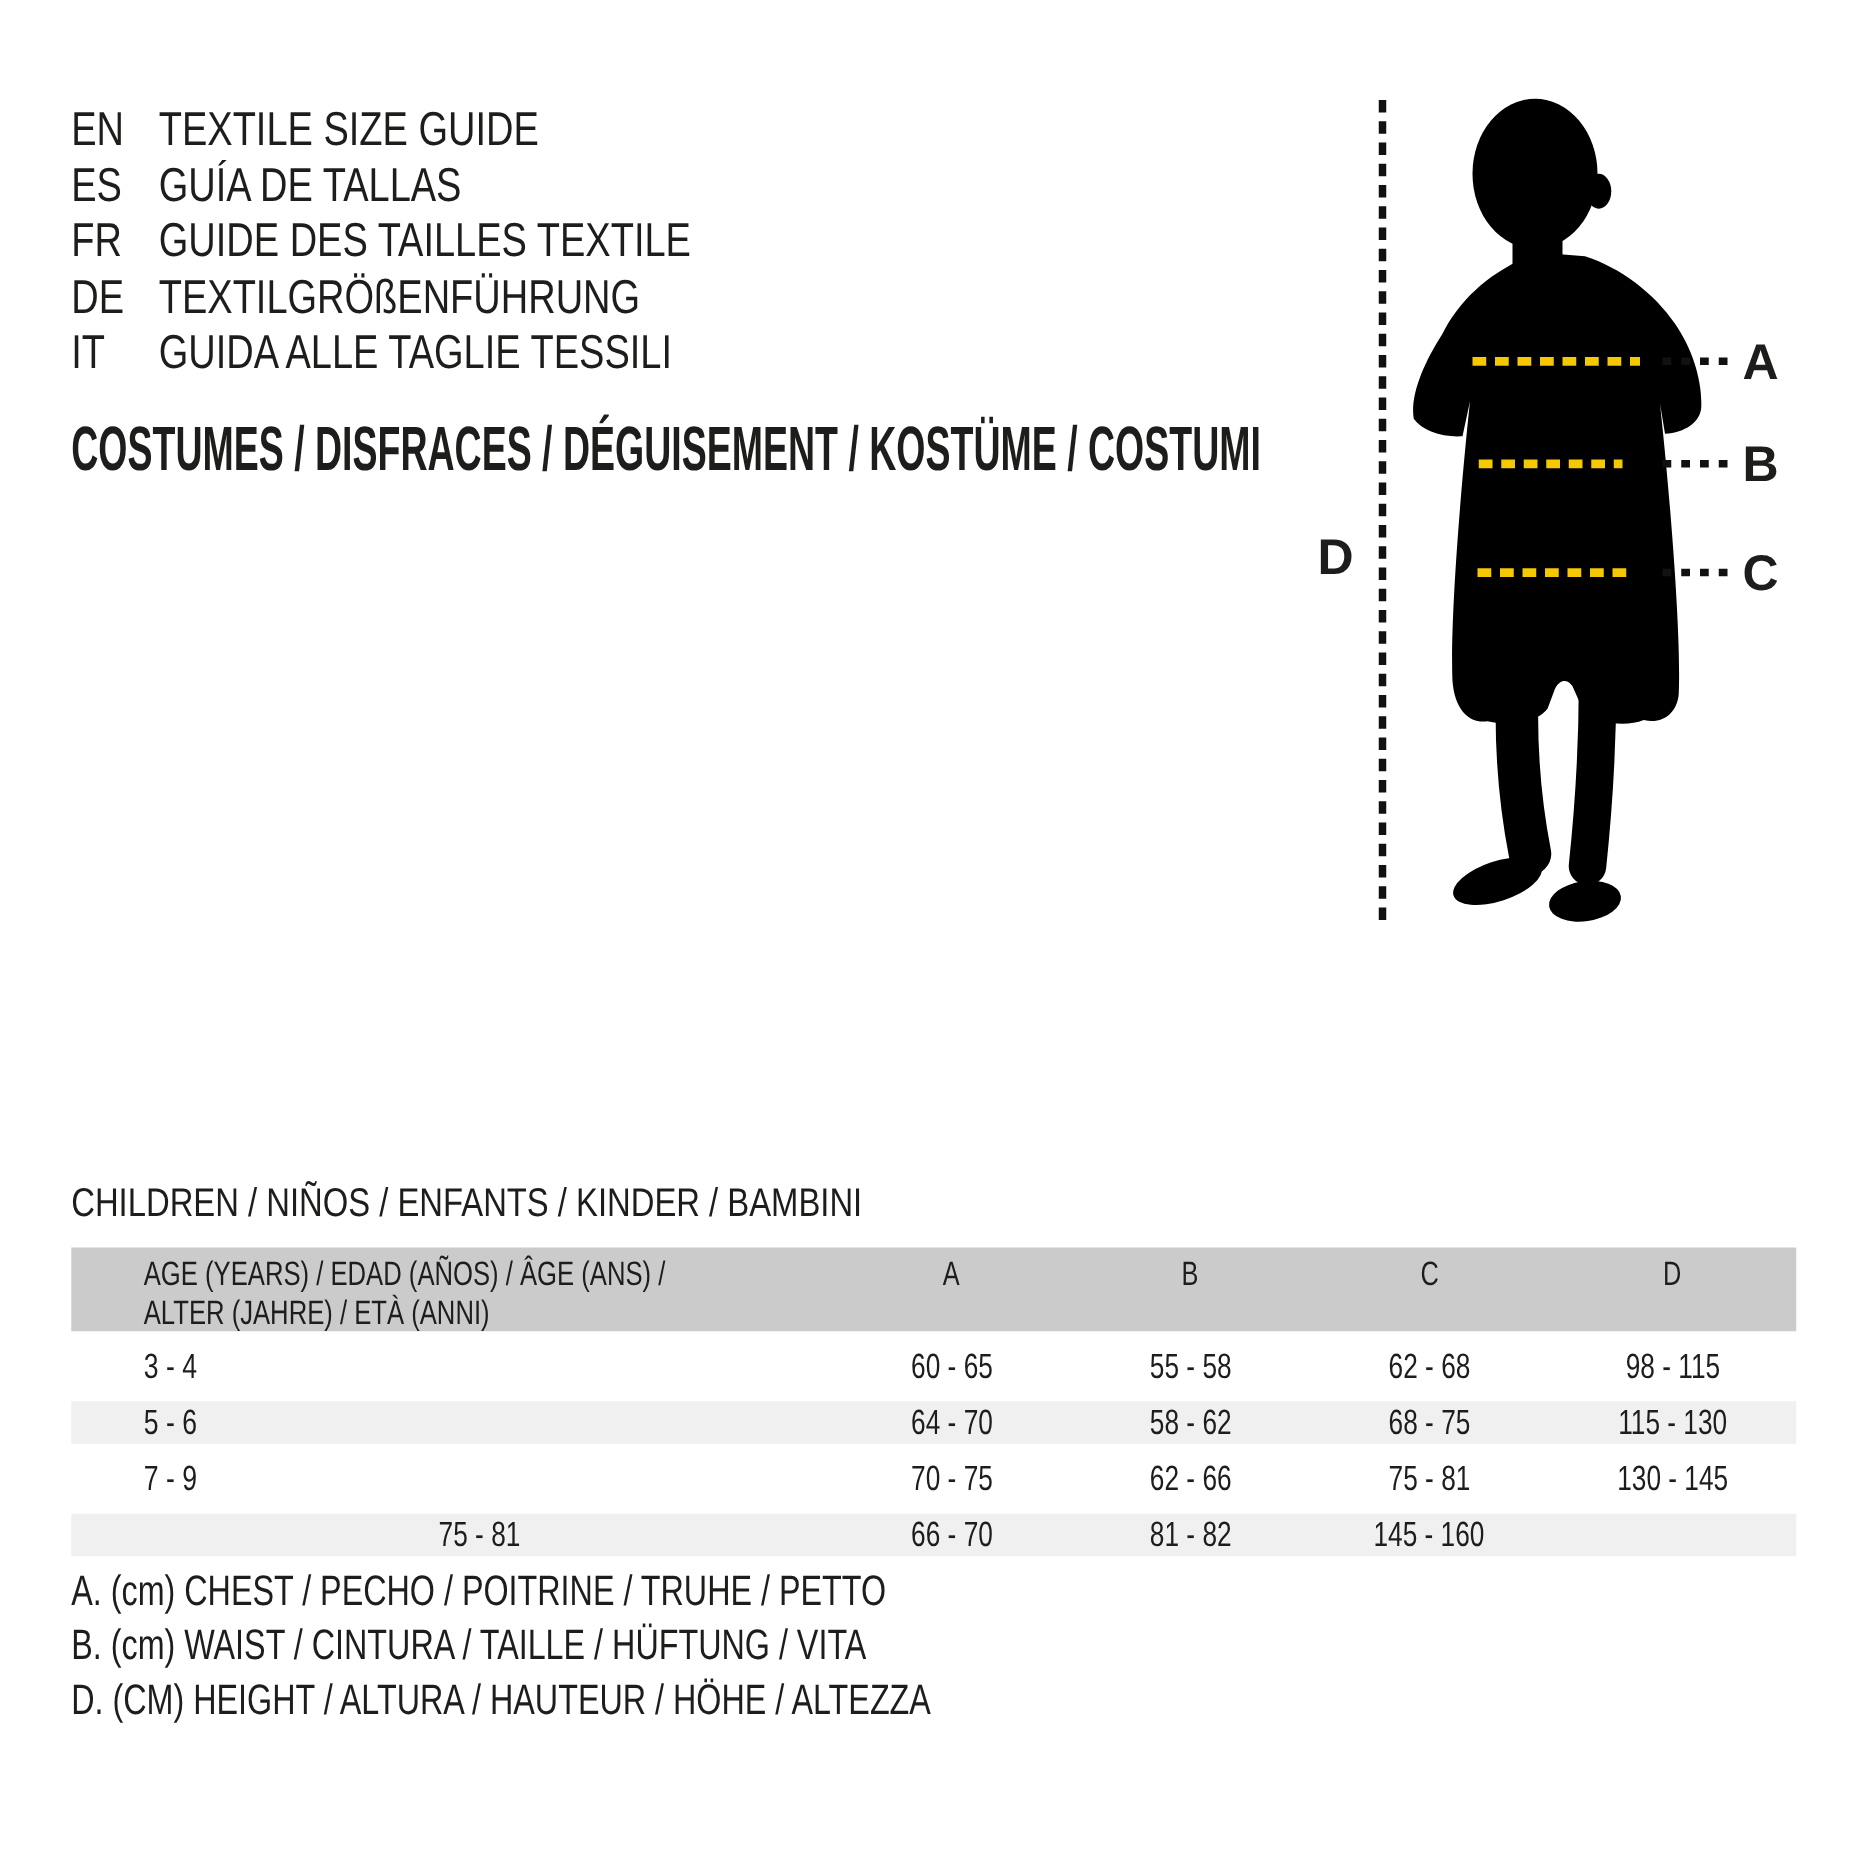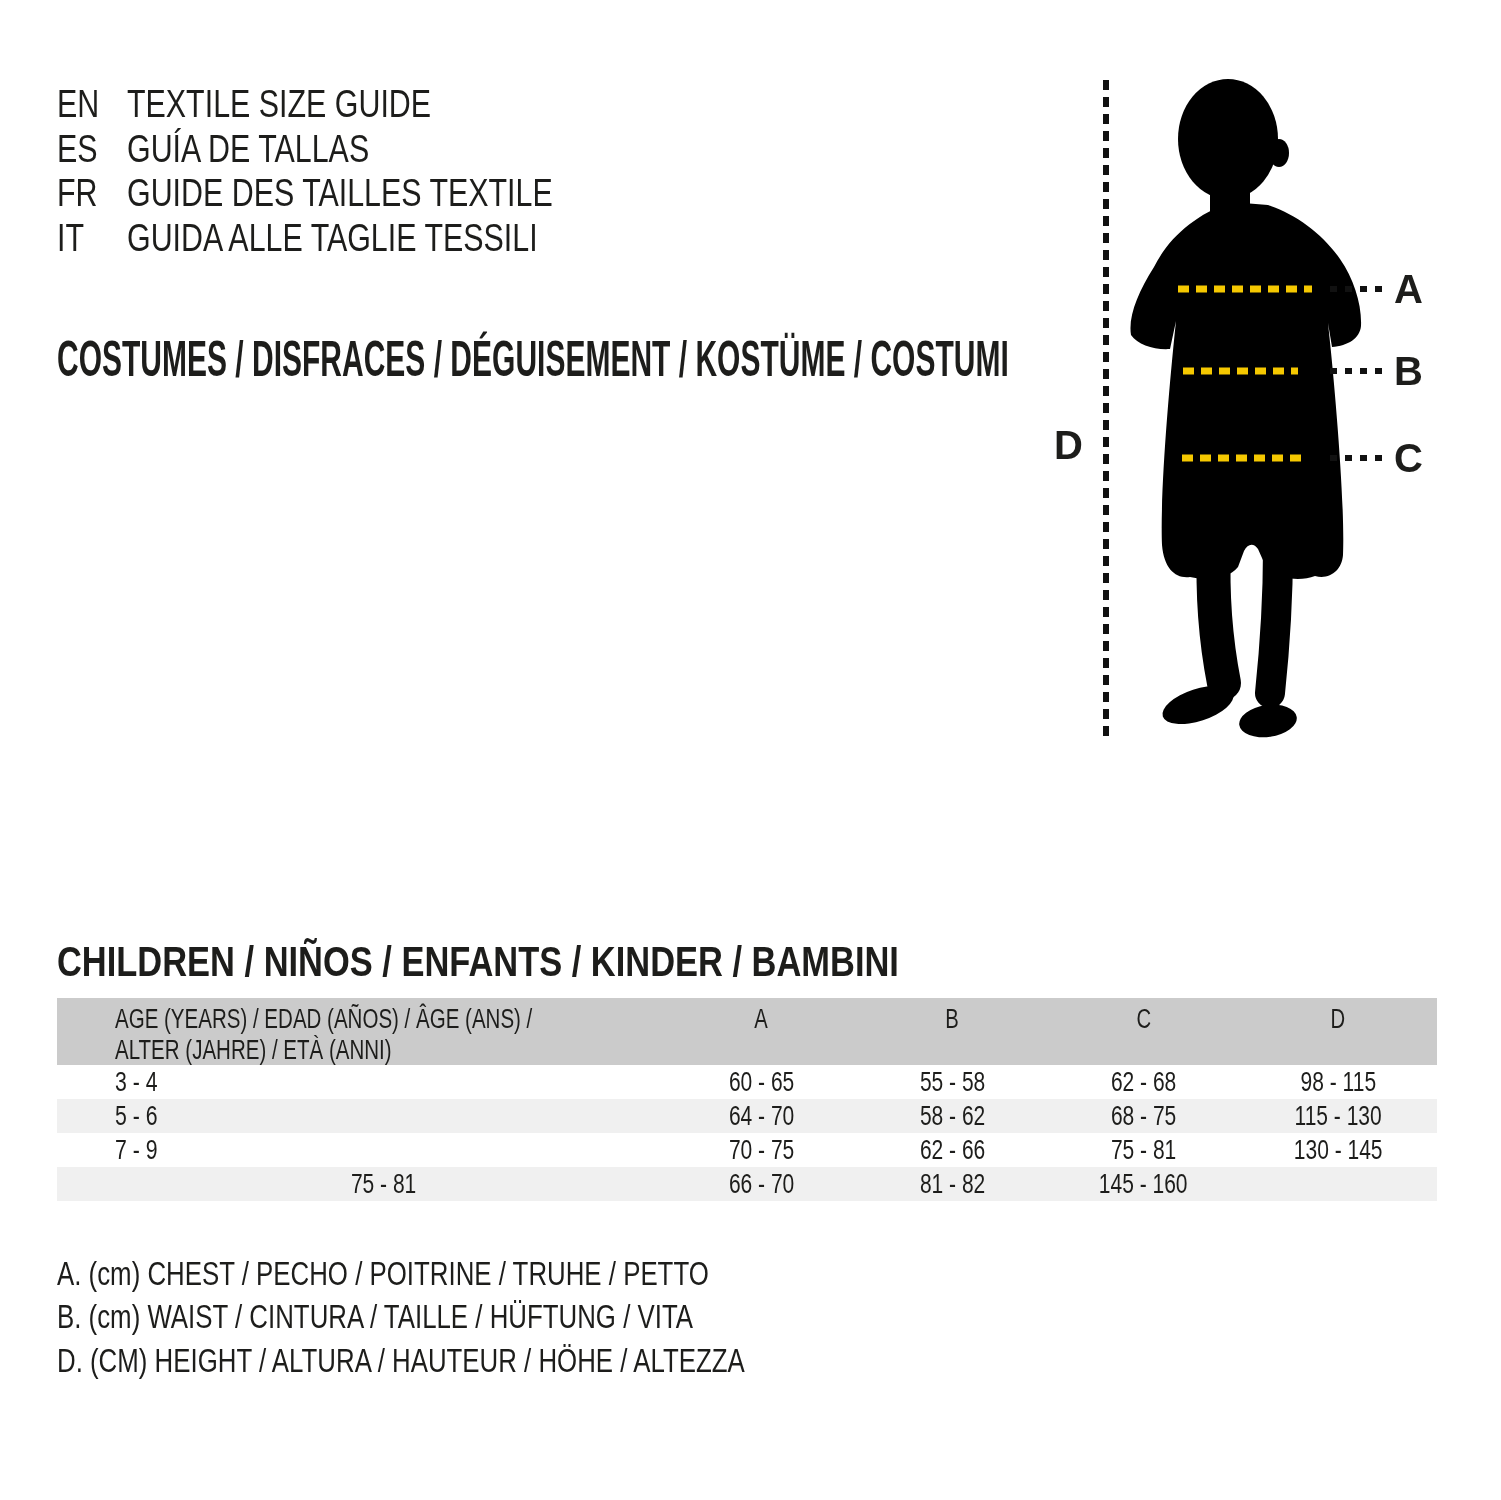--- a/index.html
+++ b/index.html
@@ -21,33 +21,33 @@
   
   .languages{left:57px;top:82px;font-size:38px;line-height:44.6px;}
   .lang-row{display:flex;align-items:flex-end;}
   .lang-code{width:70px;flex:0 0 70px;}
 
   
   .page-title{left:57px;top:336px;font-size:50px;font-weight:700;line-height:46px;}
   .page-title .t{display:inline-block;transform:scaleX(.6);transform-origin:0 50%;white-space:nowrap;}
 
   
-  .section-title{left:57px;top:944px;font-size:42px;line-height:36px;font-weight:bold;}
+  .section-title{left:57px;top:944px;font-size:32px;line-height:36px;}
   .section-title .t{display:inline-block;transform:scaleX(.82);transform-origin:0 50%;white-space:nowrap;}
 
   
   .size-table{left:57px;top:998px;width:1380px;font-size:28px;}
   .thead{background:#cbcbcb;padding:5px 0 4px 0;}
   .hrow1,.hrow2,.trow{display:grid;grid-template-columns:565px 191px 191px 191px 1fr;align-items:center;padding-left:44px;}
   .hrow1{height:32px;}
   .hrow2{height:26px;}
   .thead{font-size:27px;}
   .cell-label{padding-left:14px;text-align:left;}
   .cell{text-align:center;}
-  .trow{height:34px;}
+  .trow{height:34px;margin-top:11px;}
   .trow:nth-child(odd){background:#f0f0f0;}
   .trow:nth-child(even){background:#ffffff;}
 
   
   .legend{left:57px;top:1252px;font-size:34px;line-height:43.3px;}
 
   
   .figure-svg{left:1040px;top:75px;}
 </style>
 </head>
@@ -58,20 +58,24 @@
     <span class="lang-code"><span class="cnd">EN</span></span>
     <span class="cnd">TEXTILE SIZE GUIDE</span>
   </div>
   <div class="lang-row">
     <span class="lang-code"><span class="cnd">ES</span></span>
     <span class="cnd">GUÍA DE TALLAS</span>
   </div>
   <div class="lang-row">
     <span class="lang-code"><span class="cnd">FR</span></span>
     <span class="cnd">GUIDE DES TAILLES TEXTILE</span>
+  </div>
+  <div class="lang-row">
+    <span class="lang-code"><span class="cnd">DE</span></span>
+    <span class="cnd">TEXTILGRÖßENFÜHRUNG</span>
   </div>
   <div class="lang-row">
     <span class="lang-code"><span class="cnd">IT</span></span>
     <span class="cnd">GUIDA ALLE TAGLIE TESSILI</span>
   </div>
 </div>
 
 <div class="abs page-title">
   <span class="t">COSTUMES / DISFRACES / DÉGUISEMENT / KOSTÜME / COSTUMI</span>
 </div>

